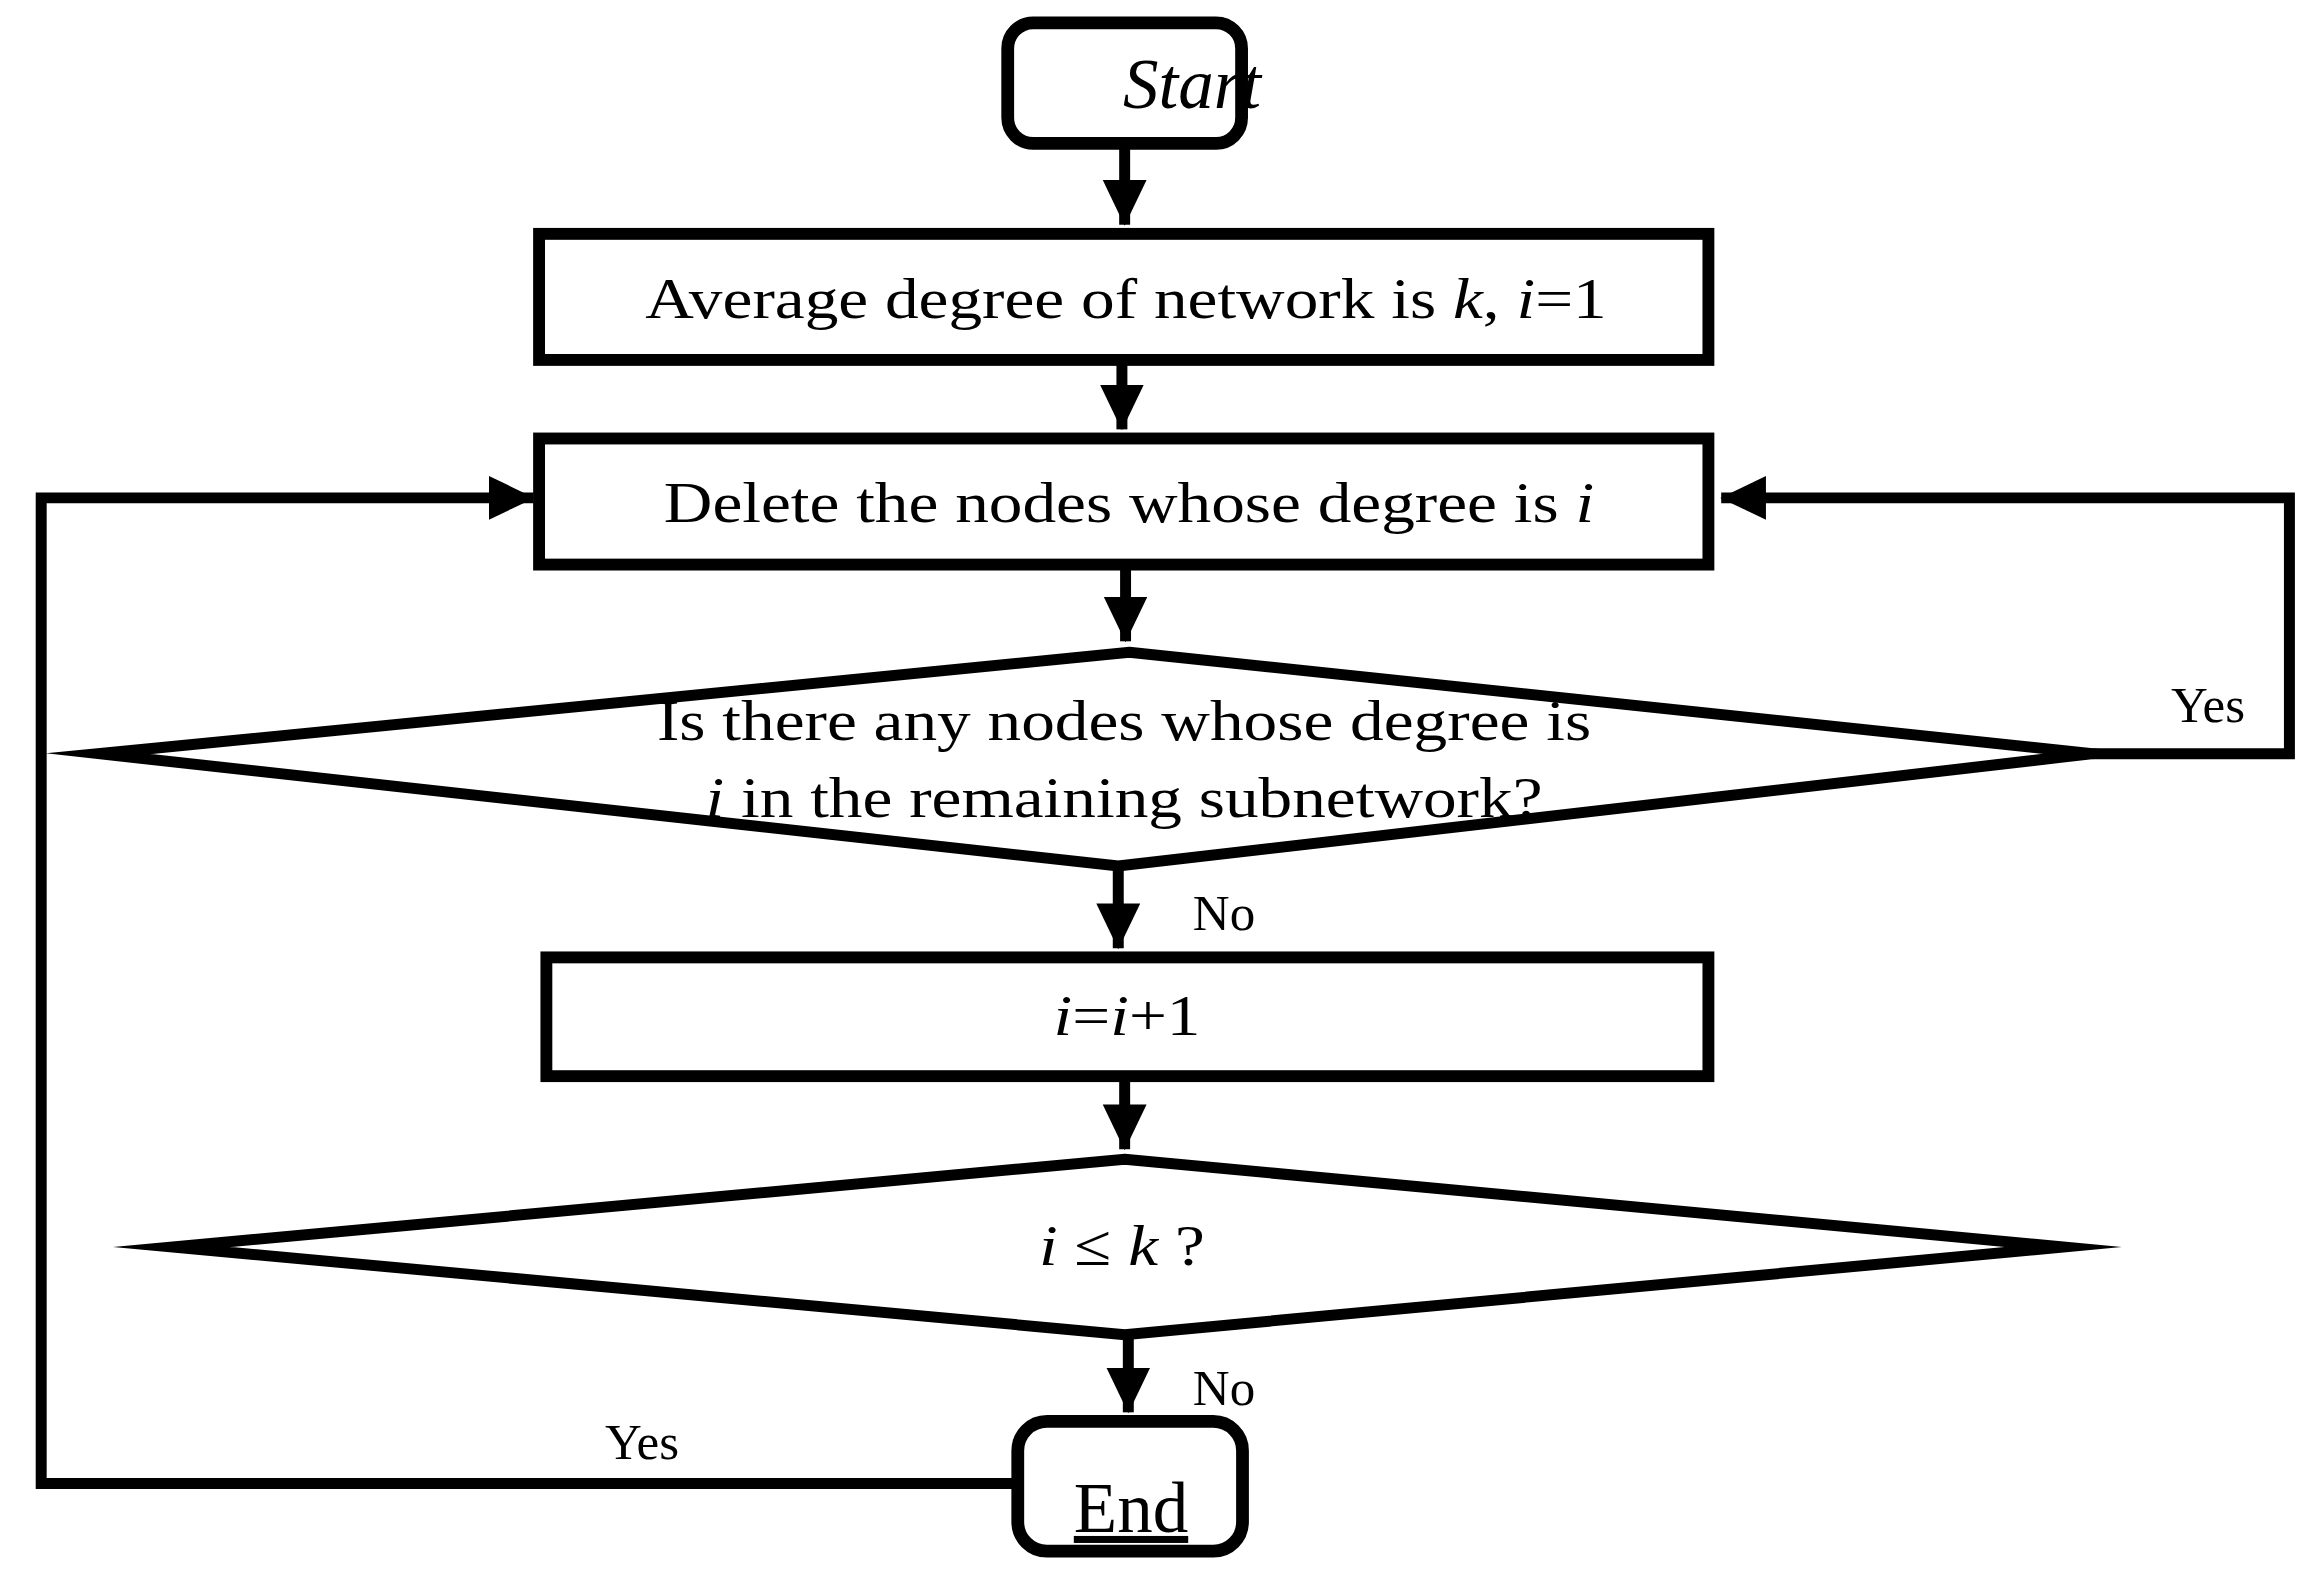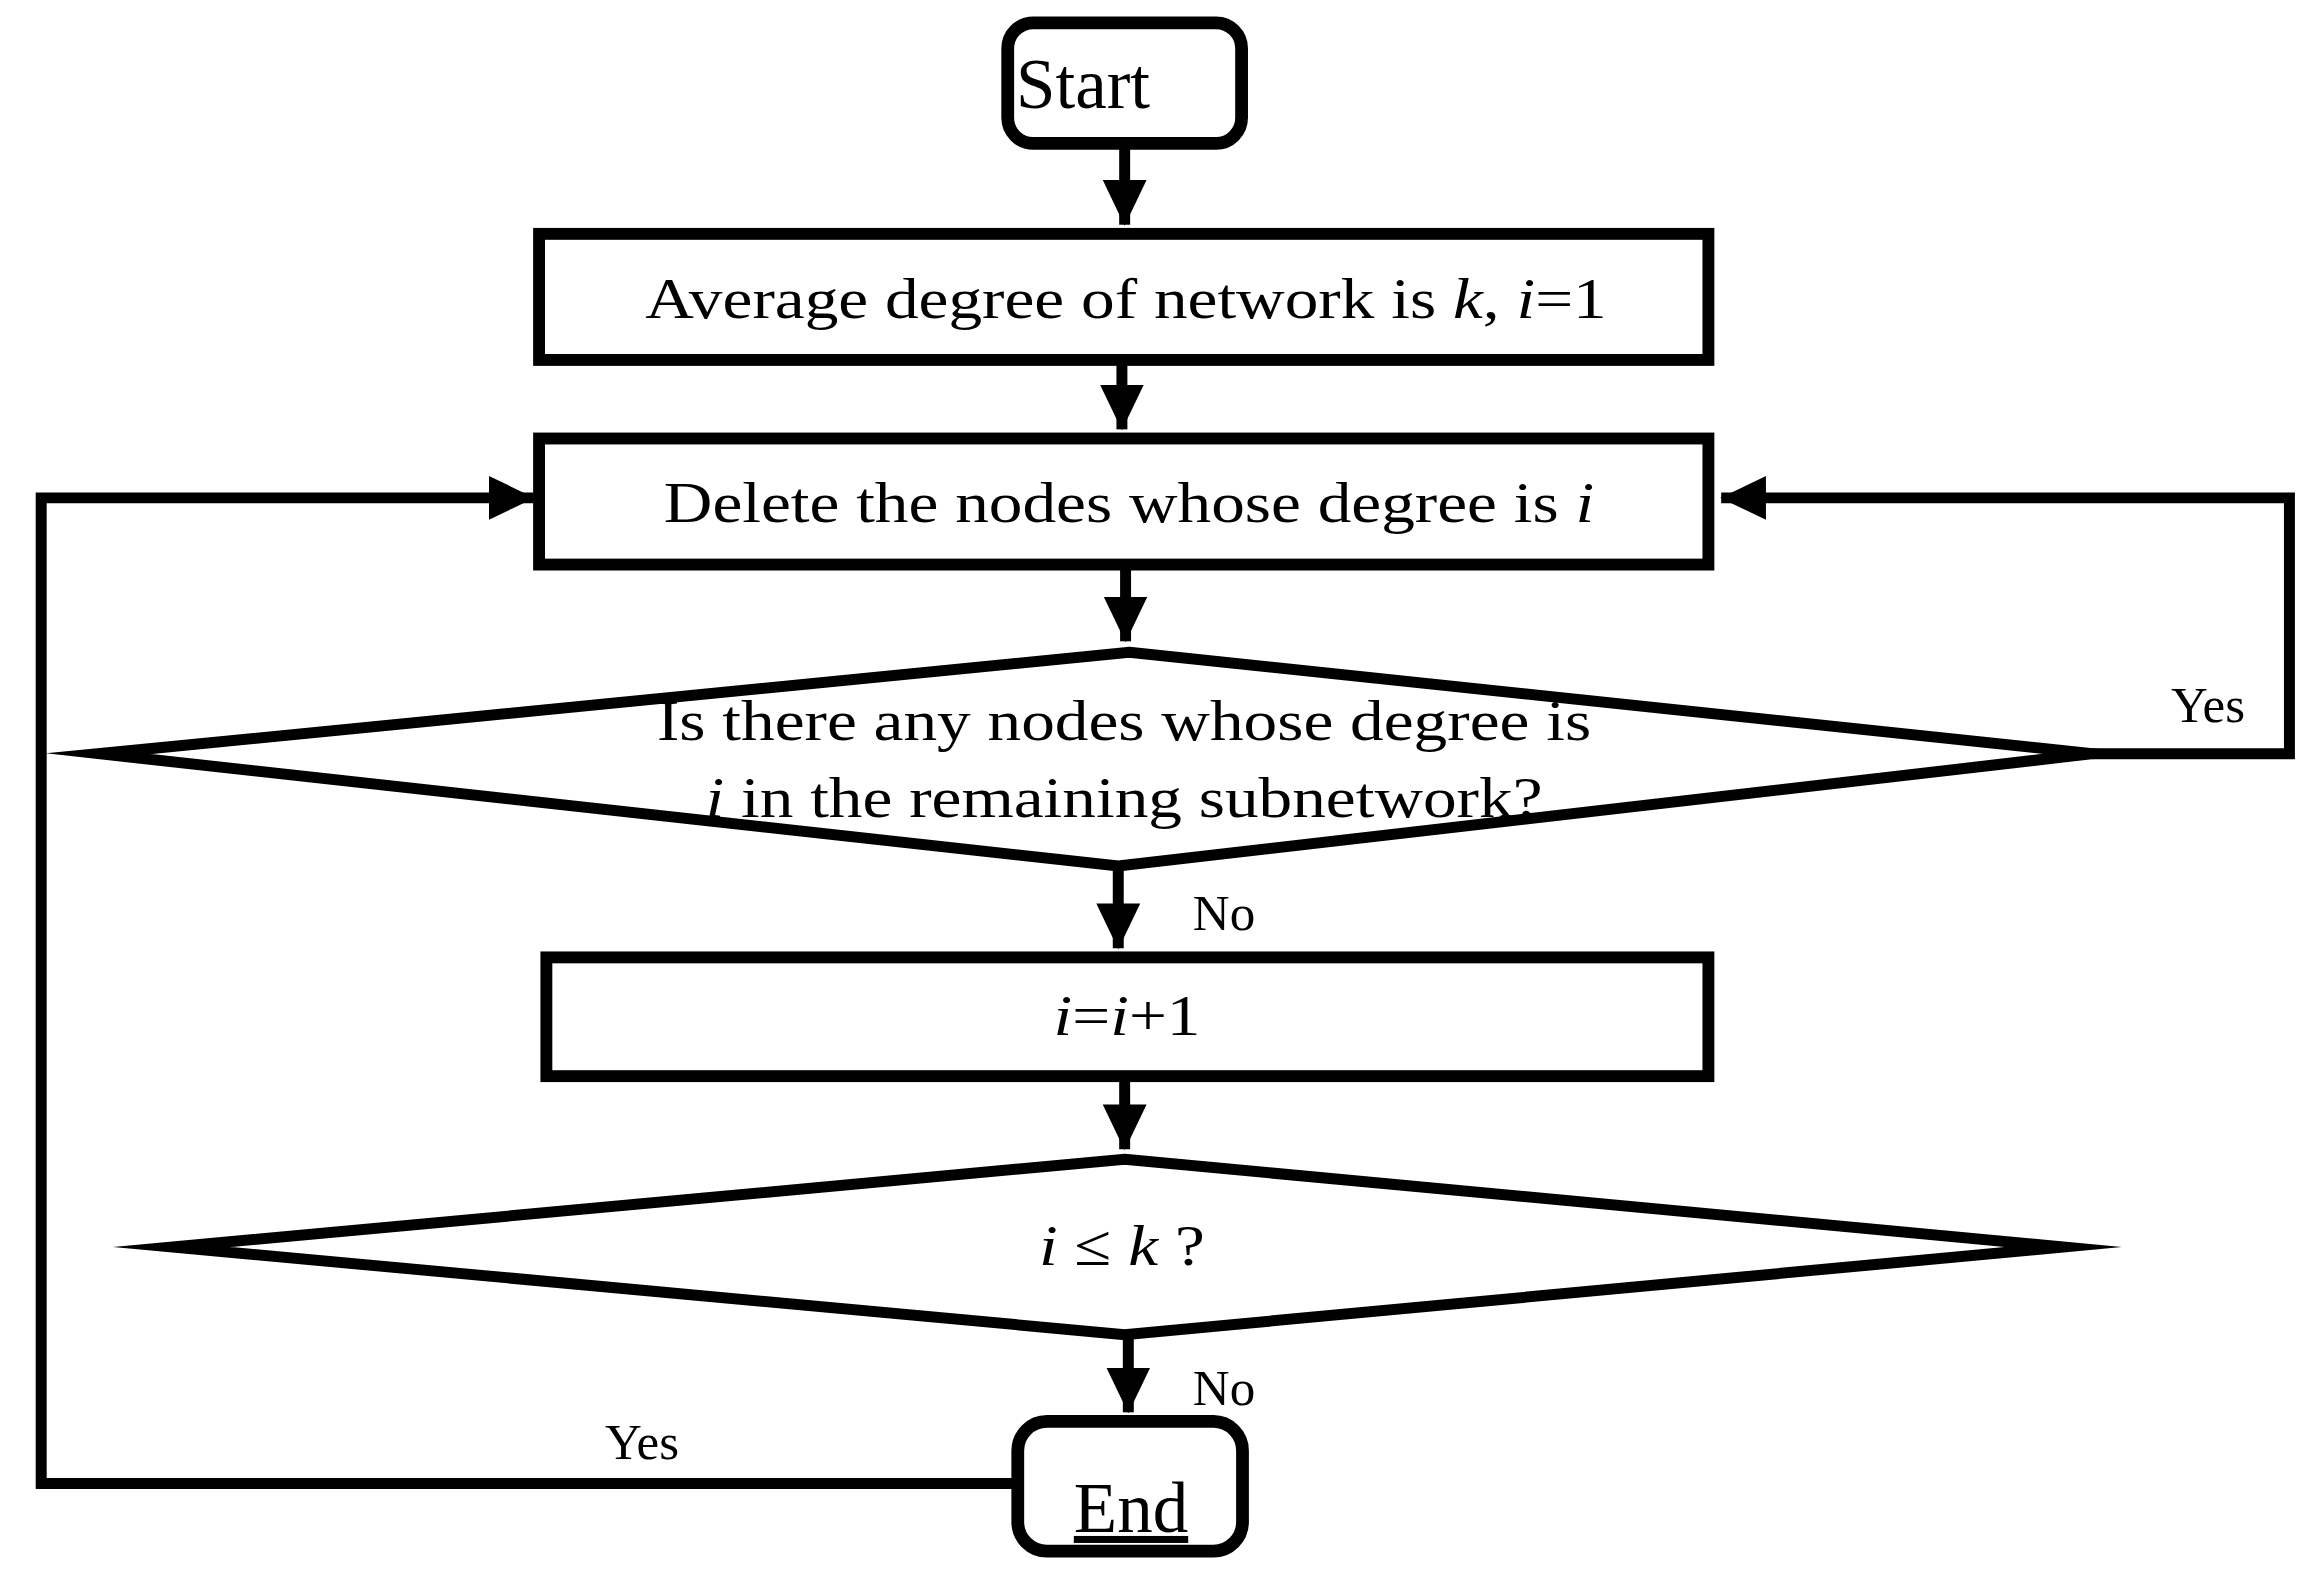--- a/index.html
+++ b/index.html
@@ -72,21 +72,21 @@
 
     <rect x="1103" y="25" width="256" height="132" rx="28" ry="28" fill="#ffffff" stroke="#000" stroke-width="14"></rect>
     <rect x="590" y="256" width="1280" height="138" fill="#ffffff" stroke="#000" stroke-width="13"></rect>
     <rect x="590" y="480" width="1280" height="138" fill="#ffffff" stroke="#000" stroke-width="13"></rect>
     <polygon points="1236,714 2290,825 1224,948 108,825" fill="#ffffff" stroke="#000" stroke-width="12" stroke-miterlimit="14"></polygon>
     <rect x="598" y="1048" width="1272" height="130" fill="#ffffff" stroke="#000" stroke-width="13"></rect>
     <polygon points="1231,1269 2258,1365 1231,1461 189,1365" fill="#ffffff" stroke="#000" stroke-width="12" stroke-miterlimit="14"></polygon>
     <rect x="1114" y="1556" width="246" height="142" rx="32" ry="32" fill="#ffffff" stroke="#000" stroke-width="14"></rect>
   </svg>
 
-  <div class="txt terminator-text" style="left:1083px; top:84px;">Start</div>
+  <div class="txt terminator-text" style="left:1192px; top:84px;font-style:italic;">Start</div>
 
   <div class="txt node-text" style="left:1126px; top:299px;"><span>Average degree of network is </span><span class="it">k</span><span>, </span><span class="it">i</span><span>=1</span></div>
 
   <div class="txt node-text" style="left:1129px; top:503px;"><span>Delete the nodes whose degree is </span><span class="it">i</span></div>
 
   <div class="txt node-text decision-block" style="left:1124px; top:759px;">
     <div><span>Is there any nodes whose degree is</span></div>
     <div><span class="it">i</span><span> in the remaining subnetwork?</span></div>
   </div>
 

